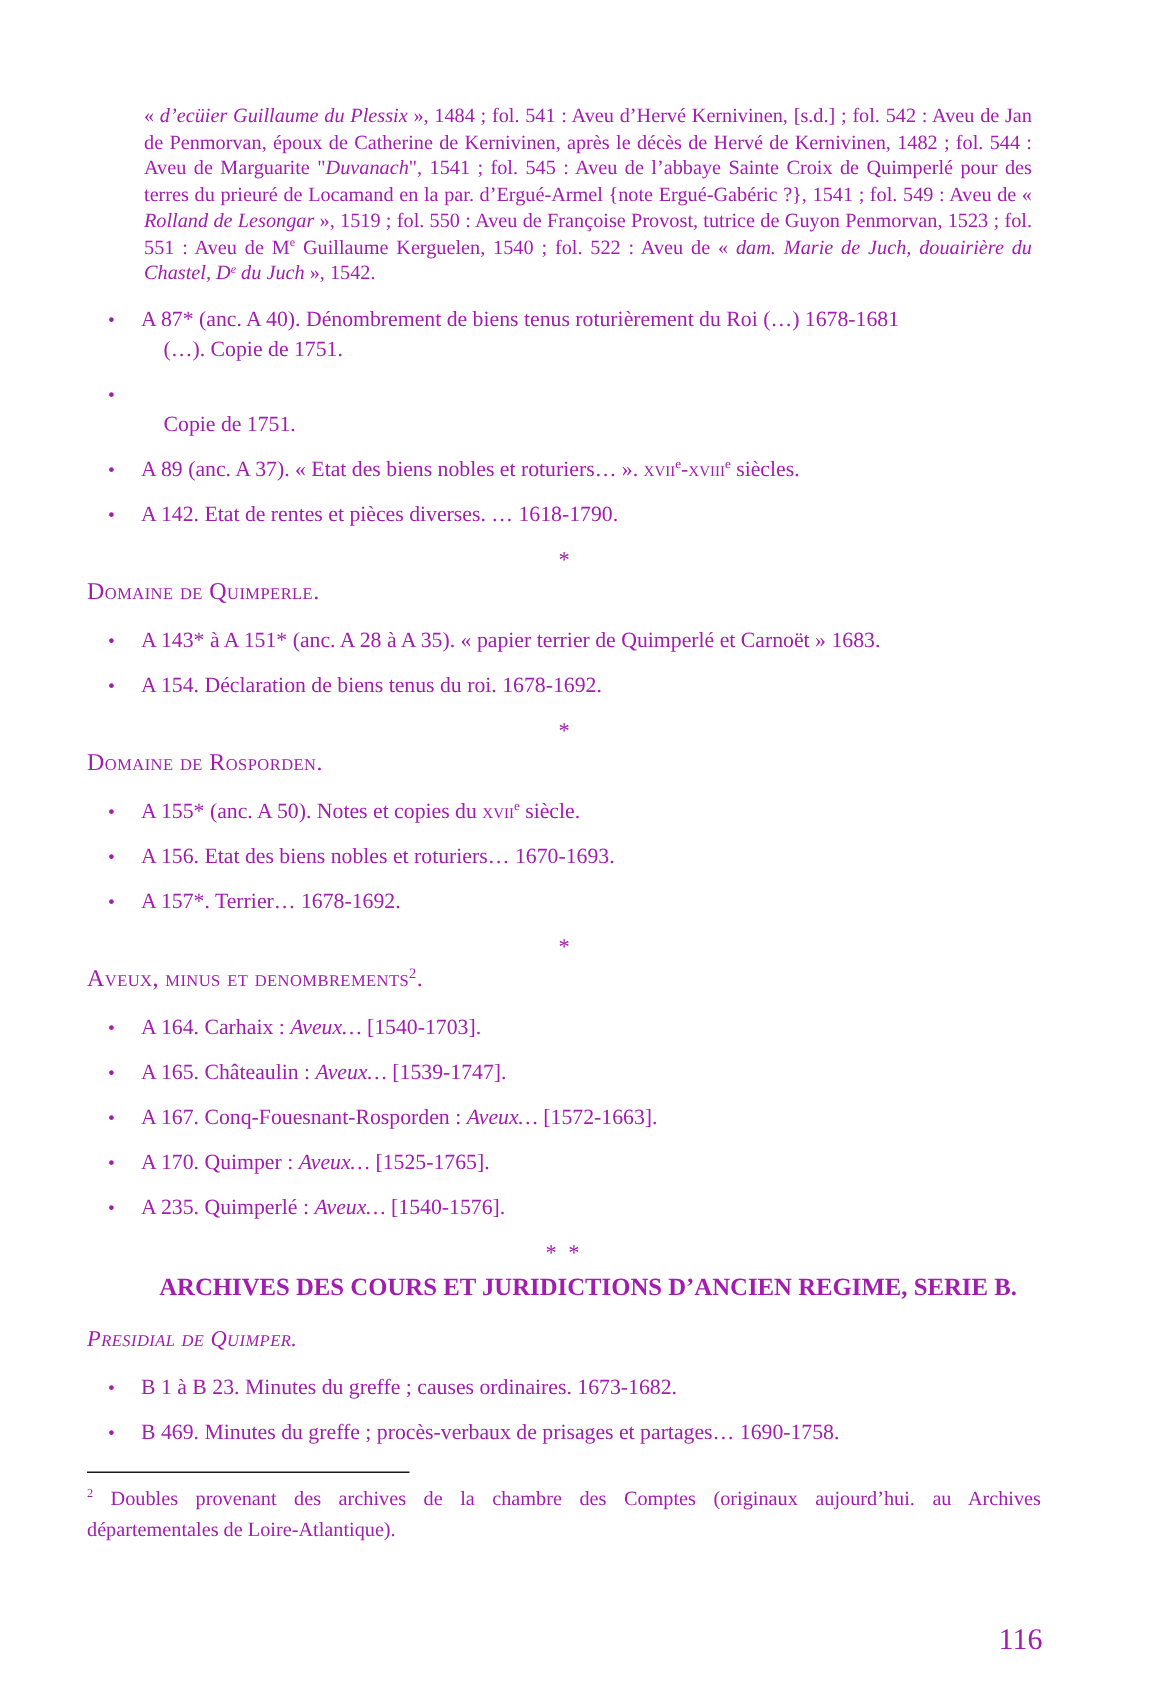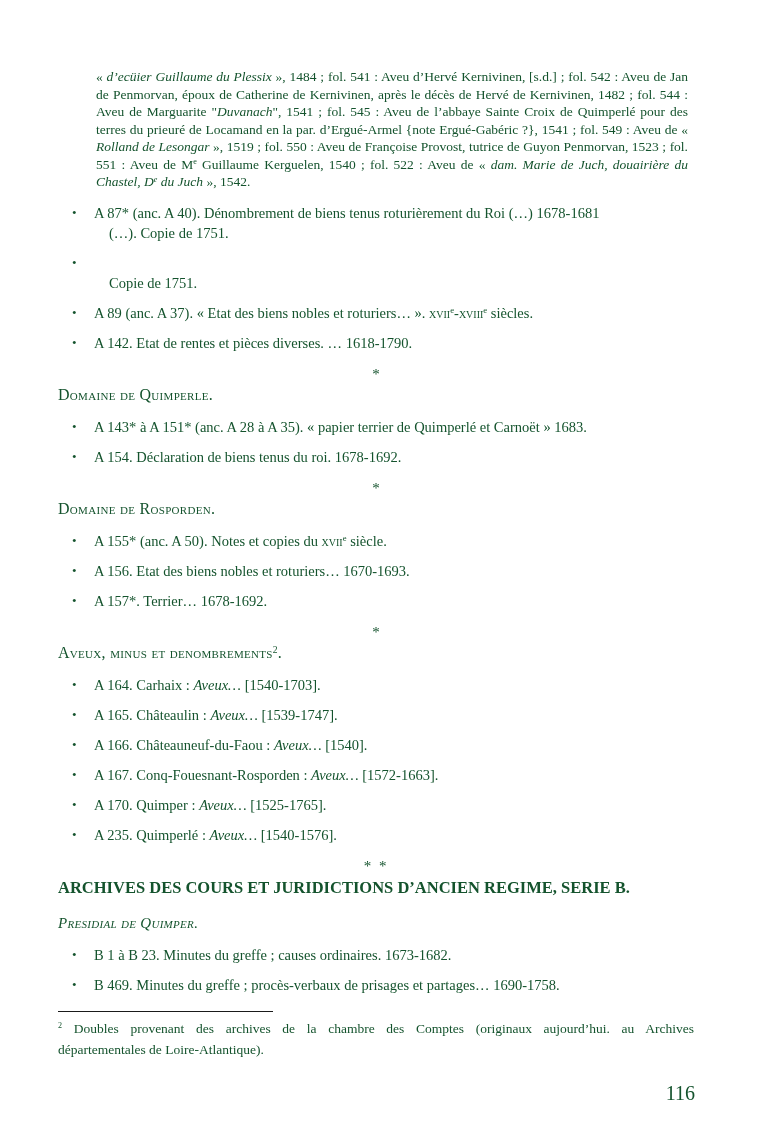--- a/index.html
+++ b/index.html
@@ -1,18 +1,18 @@
 <!DOCTYPE html>
 <html><head>
 <meta charset="utf-8">
 <style>
   html, body { margin:0; padding:0; background:#ffffff; }
   .page {
     position:relative; width:784px; height:1130px; background:#ffffff;
-    font-family:"Liberation Serif", "DejaVu Serif", serif; color:#14532d;
+    font-family:"Liberation Serif", "DejaVu Serif", serif; color:#a21caf;
     overflow:hidden;
   }
   .doc { position:absolute; left:58px; top:68px; width:636px; }
 
   .intro {
     margin:0 0 6px 38px; width:592px;
     font-size:13.5px; line-height:17.5px; text-align:justify;
   }
 
   .blist { list-style:none; margin:12px; padding:0; }
@@ -28,21 +28,21 @@
   .sep { text-align:center; font-size:15px; line-height:18px; margin:2px 0 2px; }
   .sep-double { letter-spacing:2px; }
 
   .sec-head {
     margin:0 0 8px 0; font-weight:normal; font-variant:small-caps;
     font-size:16px; line-height:20px; letter-spacing:0.3px;
   }
   .presidial { font-size:15px;font-style:italic; }
 
   .archives-head {
-    margin:0 -32px 14px 0; text-align:left;
+    margin:0 -32px 14px 0; text-align:center;
     font-weight:bold; font-size:16.5px; line-height:22px;
   }
 
   .footnote { margin-top:16px; font-size:13.5px; line-height:21px; }
   .footnote-rule { width:215px; border-top:1.5px solid #1a1a1a; margin:0 0 6px 0; }
   .fn-line1 { text-align:justify; text-align-last:justify; }
 
   .page-number { position:absolute; right:89px; top:1082px; font-size:20px; }
 
   .it { font-style:italic; }
@@ -80,21 +80,20 @@
         <li><span>A 156. Etat des biens nobles et roturiers… 1670-1693.</span></li>
         <li><span>A 157*. Terrier… 1678-1692.</span></li>
       </ul>
 
     <div class="sep">*</div>
 
     <h3 class="sec-head"><span>Aveux, minus et denombrements</span><sup>2</sup><span>.</span></h3>
     <ul class="blist">
         <li><span>A 164. Carhaix : </span><span class="it">Aveux…</span><span> [1540-1703].</span></li>
         <li><span>A 165. Châteaulin : </span><span class="it">Aveux…</span><span> [1539-1747].</span></li>
-        <li><span>A 166. Châteauneuf-du-Faou : </span><span class="it">Aveux…</span><span> [1540].</span></li>
         <li><span>A 167. Conq-Fouesnant-Rosporden : </span><span class="it">Aveux…</span><span> [1572-1663].</span></li>
         <li><span>A 170. Quimper : </span><span class="it">Aveux…</span><span> [1525-1765].</span></li>
         <li><span>A 235. Quimperlé : </span><span class="it">Aveux…</span><span> [1540-1576].</span></li>
       </ul>
 
     <div class="sep sep-double">* *</div>
 
     <h2 class="archives-head">ARCHIVES DES COURS ET JURIDICTIONS D’ANCIEN REGIME, SERIE B.</h2>
 
     <h3 class="sec-head presidial">Presidial de Quimper.</h3>

